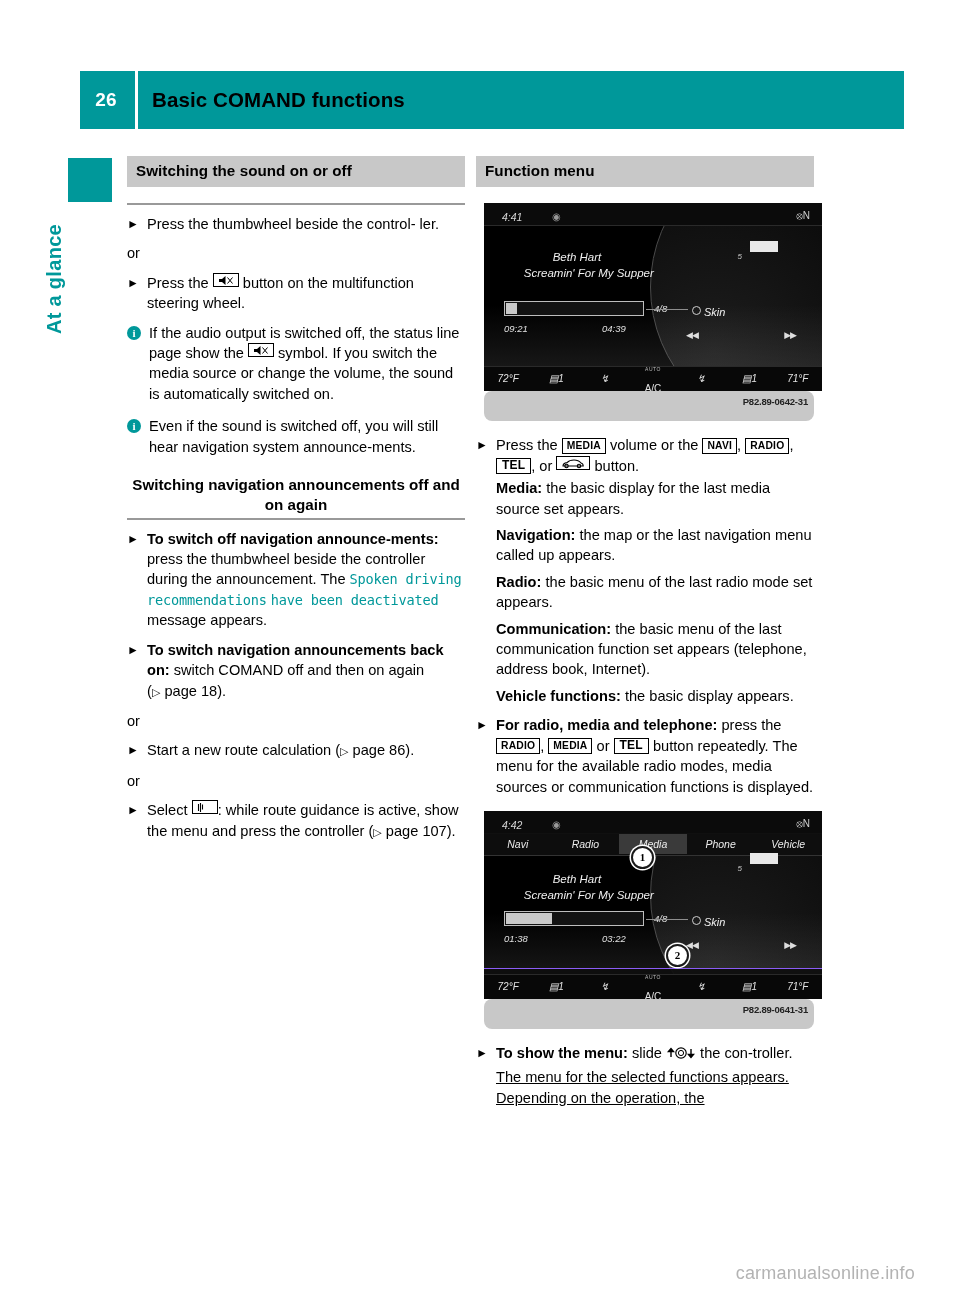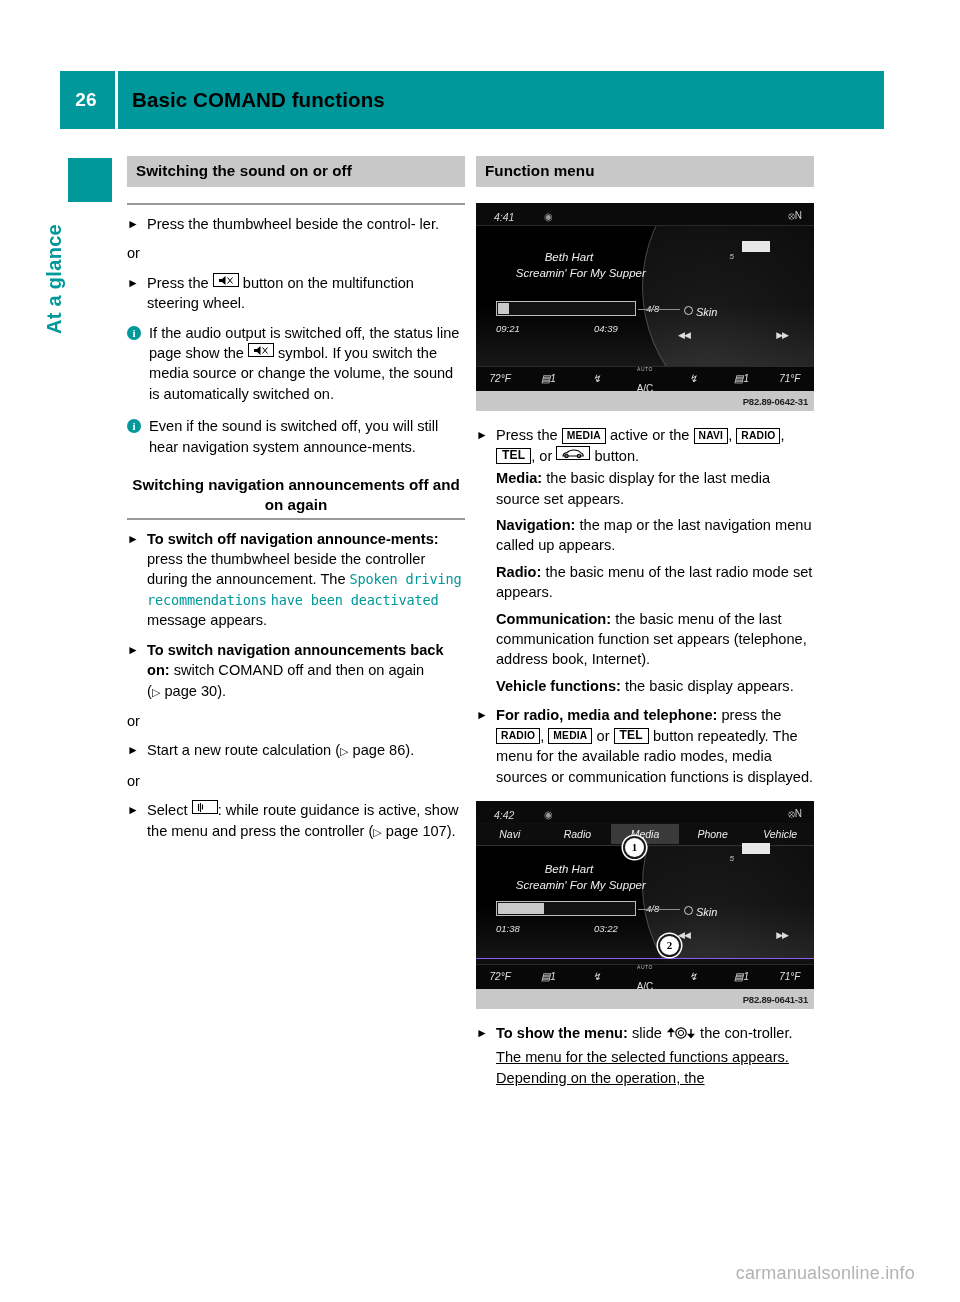--- a/index.html
+++ b/index.html
@@ -12,21 +12,21 @@
     height: 1302px;
     position: relative;
     font-family: "Liberation Sans", sans-serif;
     color: #000000;
     overflow: hidden;
   }
 
   
   .header {
     position: absolute;
-    left: 60px;
+    left: 80px;
     top: 71px;
     width: 824px;
     height: 58px;
     background: #00989a;
     text-decoration: underline;
   }
   .header-page-num {
     position: absolute;
     left: 0;
     top: 0;
@@ -197,21 +197,21 @@
   .pgref .tri { font-size: 11px; }
 
   
   .slide-glyph {
     display: inline-block;
     vertical-align: -2px;
     white-space: nowrap;
   }
 
   
-  .figure { margin: 0 0 14px 0; }
+  .figure { margin: 0 0 14px 8px; }
   .screen {
     position: relative;
     width: 338px;
     height: 188px;
     background: #000000;
     overflow: hidden;
     font-family: "Liberation Sans", sans-serif;
     color: #e9e9e9;
   }
   .screen .statusbar {
@@ -348,22 +348,23 @@
     box-shadow: 0 0 0 1.5px #ffffff;
     color: #000000;
     font-size: 11px;
     font-weight: bold;
     line-height: 19px;
     text-align: center;
     font-family: "Liberation Serif", serif;
   }
   .fig-caption {
     background: #c8c8c8;
-    height: 20px;
+    height: 30px;
     position: relative;
+    border-radius: 8px;
   }
   .fig-caption span {
     position: absolute;
     right: 6px;
     top: 1px;
     font-size: 9.5px;
     font-weight: bold;
     color: #222;
     letter-spacing: -0.2px;
   }
@@ -443,21 +444,21 @@
     <span>press the thumbwheel beside the controller during the announcement.</span>
     <span>The</span>
     <span class="screen-msg">Spoken driving recommendations</span>
     <span class="screen-msg">have been deactivated</span>
     <span>message appears.</span>
   </div>
 
   <div class="step">
     <span class="arrow">►</span>
     <b>To switch navigation announcements back on:</b>
-    <span>switch COMAND off and then on again (</span><span class="pgref"><span class="tri">▷</span>&nbsp;<span>page 30</span></span><span>).</span>
+    <span>switch COMAND off and then on again (</span><span class="pgref"><span class="tri">▷</span>&nbsp;<span>page 18</span></span><span>).</span>
   </div>
 
   <div class="or">or</div>
 
   <div class="step">
     <span class="arrow">►</span>
     <span>Start a new route calculation (</span><span class="pgref"><span class="tri">▷</span>&nbsp;<span>page 86</span></span><span>).</span>
   </div>
 
   <div class="or">or</div>
@@ -524,21 +525,21 @@
     </div>
     <div class="fig-caption">
         <span>P82.89-0642-31</span>
       </div>
   </div>
 
   <div class="step">
     <span class="arrow">►</span>
     <span>Press the</span>
     <span class="key">MEDIA</span>
-    <span>active or the</span>
+    <span>volume or the</span>
     <span class="key">NAVI</span>,
     <span class="key">RADIO</span>,
     <span class="key big">TEL</span><span>, or</span>
     <span class="key-icon">
       <svg width="24" height="11" viewBox="0 0 24 11">
         <path d="M2 8 q0 -3 4 -3.4 q2.5 -2.6 7 -2.6 q4.5 0 7 3 q2.2 0.4 2.2 3 z" fill="none" stroke="#000" stroke-width="1.1"></path>
         <circle cx="5.5" cy="8" r="1.7" fill="none" stroke="#000" stroke-width="1.1"></circle>
         <circle cx="18" cy="8" r="1.7" fill="none" stroke="#000" stroke-width="1.1"></circle>
       </svg>
     </span>

